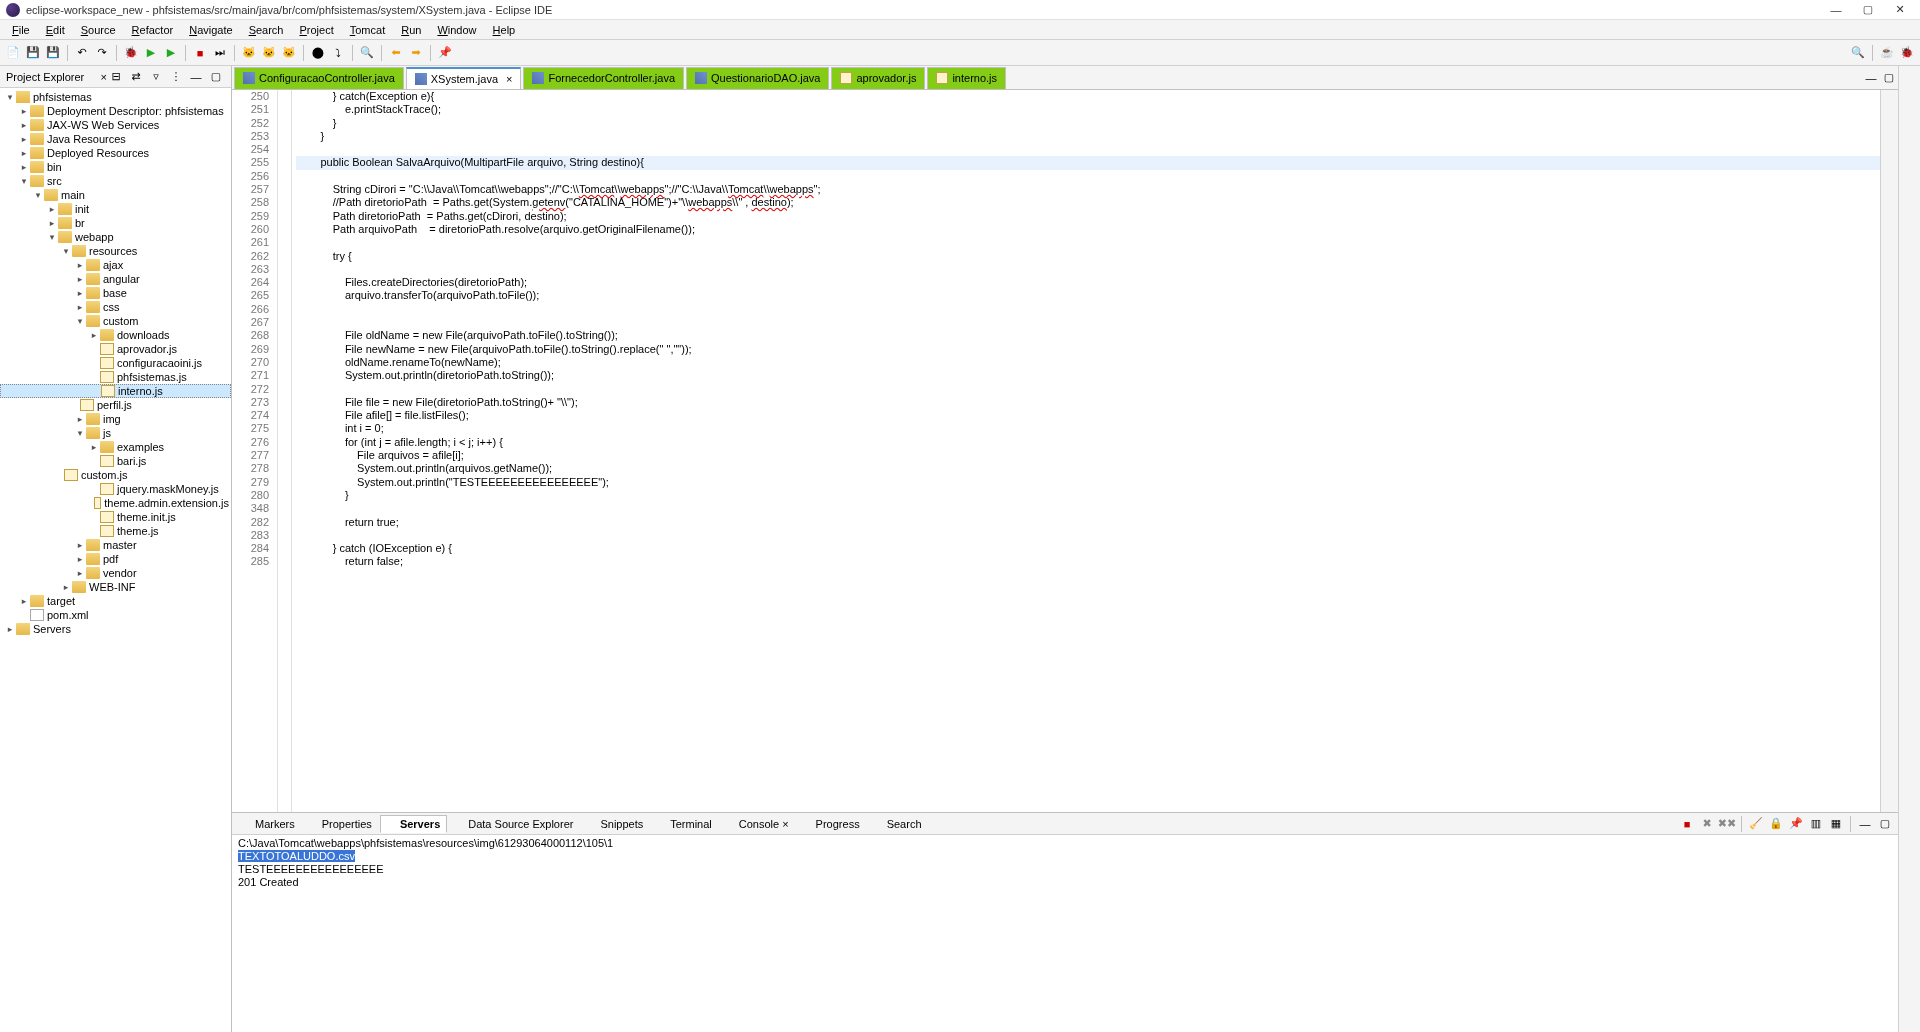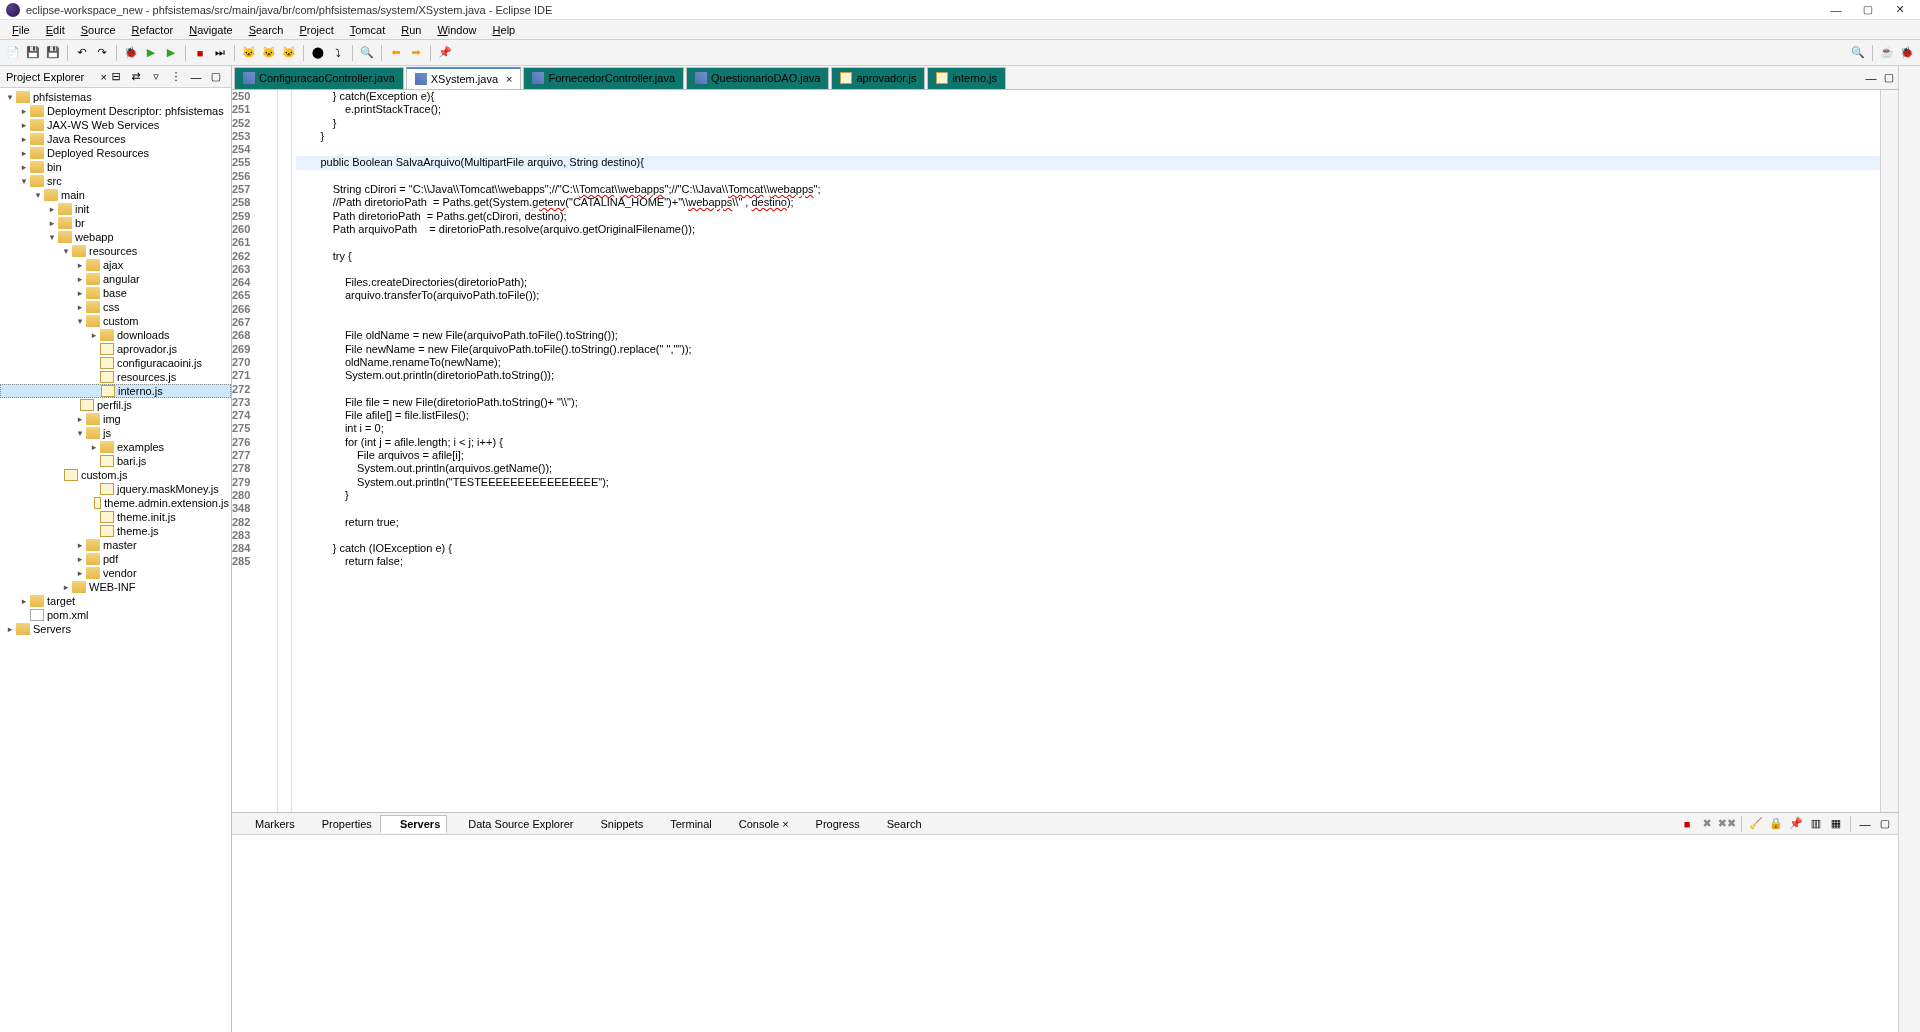--- a/index.html
+++ b/index.html
@@ -27,26 +27,26 @@
 .tree-node.selected { background: #cce8ff; border: 1px dotted #888; }
 .tree-toggle { width: 12px; text-align: center; color: #555; font-size: 9px; }
 .tree-icon { width: 14px; height: 12px; margin-right: 3px; display: inline-block; }
 .folder-icon { background: linear-gradient(#f4d47c, #e6b84a); border-radius: 1px; }
 .folder-closed { background: linear-gradient(#f4d47c, #e6b84a); border-radius: 1px; }
 .file-icon { background: #fff; border: 1px solid #aaa; }
 .js-icon { background: #fff4d0; border: 1px solid #c0a040; }
 .project-icon { background: linear-gradient(#f4d47c, #e6b84a); }
 .editor-area { flex: 1; display: flex; flex-direction: column; overflow: hidden; }
 .editor-tabs { height: 24px; background: #f4f4f4; display: flex; align-items: center; border-bottom: 1px solid #c0c0c0; padding-left: 2px; }
-.editor-tab { height: 22px; display: flex; align-items: center; padding: 0 8px; border: 1px solid #c0c0c0; border-bottom: none; background: #0f766e; cursor: pointer; margin-right: 2px; gap: 4px; }
+.editor-tab { height: 22px; display: flex; align-items: center; padding: 0 8px; border: 1px solid #c0c0c0; border-bottom: none; background: #84cc16; cursor: pointer; margin-right: 2px; gap: 4px; }
 .editor-tab.active { background: #fff; border-top: 2px solid #5090d0; }
 .editor-tab .tab-icon { width: 12px; height: 12px; display: inline-block; }
 .java-icon { background: linear-gradient(45deg, #5070b0, #7090d0); }
 .editor-body { flex: 1; display: flex; overflow: hidden; background: #fff; }
-.gutter { width: 46px; background: #fff; border-right: 1px solid #e0e0e0; text-align: left; padding-right: 8px; color: #787878; font-family: "Consolas", monospace; font-size: 11px; line-height: 13.3px; font-weight: bold; }
+.gutter { width: 46px; background: #fff; border-right: 1px solid #e0e0e0; text-align: right; padding-right: 8px; color: #787878; font-family: "Consolas", monospace; font-size: 11px; line-height: 13.3px; }
 .gutter-fold { width: 14px; border-right: 1px solid #e0e0e0; }
 .code { flex: 1; font-family: "Consolas", monospace; font-size: 11px; line-height: 13.3px; white-space: pre; overflow: auto; padding-left: 4px; }
 .code .line { height: 13.3px; }
 .code .highlight-line { background: #e8f2fe; }
 .err { text-decoration: underline wavy #d00; }
 .console-panel { height: 220px; border-top: 1px solid #c0c0c0; display: flex; flex-direction: column; background: #fff; }
 .console-tabs { height: 22px; background: #f4f4f4; display: flex; align-items: center; border-bottom: 1px solid #d0d0d0; padding: 0 4px; gap: 2px; }
 .ctab { padding: 2px 6px; cursor: pointer; display: flex; align-items: center; gap: 3px; }
 .ctab.active { background: #fff; border: 1px solid #c0c0c0; border-bottom-color: #fff; font-weight: bold; }
 .ctab-spacer { flex: 1; }
@@ -230,21 +230,21 @@
             <span>aprovador.js</span>
           </div>
           <div class="tree-node" style="padding-left: 88px;">
             <span class="tree-toggle"></span>
             <span class="tree-icon js-icon"></span>
             <span>configuracaoini.js</span>
           </div>
           <div class="tree-node" style="padding-left: 88px;">
             <span class="tree-toggle"></span>
             <span class="tree-icon js-icon"></span>
-            <span>resources.js</span>
+            <span>phfsistemas.js</span>
           </div>
           <div class="tree-node selected" style="padding-left: 88px;">
             <span class="tree-toggle"></span>
             <span class="tree-icon js-icon"></span>
             <span>interno.js</span>
           </div>
           <div class="tree-node" style="padding-left: 68px;">
             <span class="tree-toggle"></span>
             <span class="tree-icon js-icon"></span>
             <span>perfil.js</span>
@@ -425,18 +425,24 @@
           <span class="tool-sep"></span>
           <span class="tool-btn">🧹</span>
           <span class="tool-btn">🔒</span>
           <span class="tool-btn">📌</span>
           <span class="tool-btn">▥</span>
           <span class="tool-btn">▦</span>
           <span class="tool-sep"></span>
           <span class="tool-btn">—</span>
           <span class="tool-btn">▢</span>
         </div>
+        <div class="console-out" id="console-out">
+            <div>C:\Java\Tomcat\webapps\phfsistemas\resources\img\61293064000112\105\1</div>
+            <div><span class="hl">TEXTOTOALUDDO.csv</span></div>
+            <div>TESTEEEEEEEEEEEEEEEE</div>
+            <div>201 Created</div>
+          </div>
       </div>
     </div>
 
     <div class="right-trim" style="width:22px"></div>
   </div>
 </div>
 
 </body></html>

